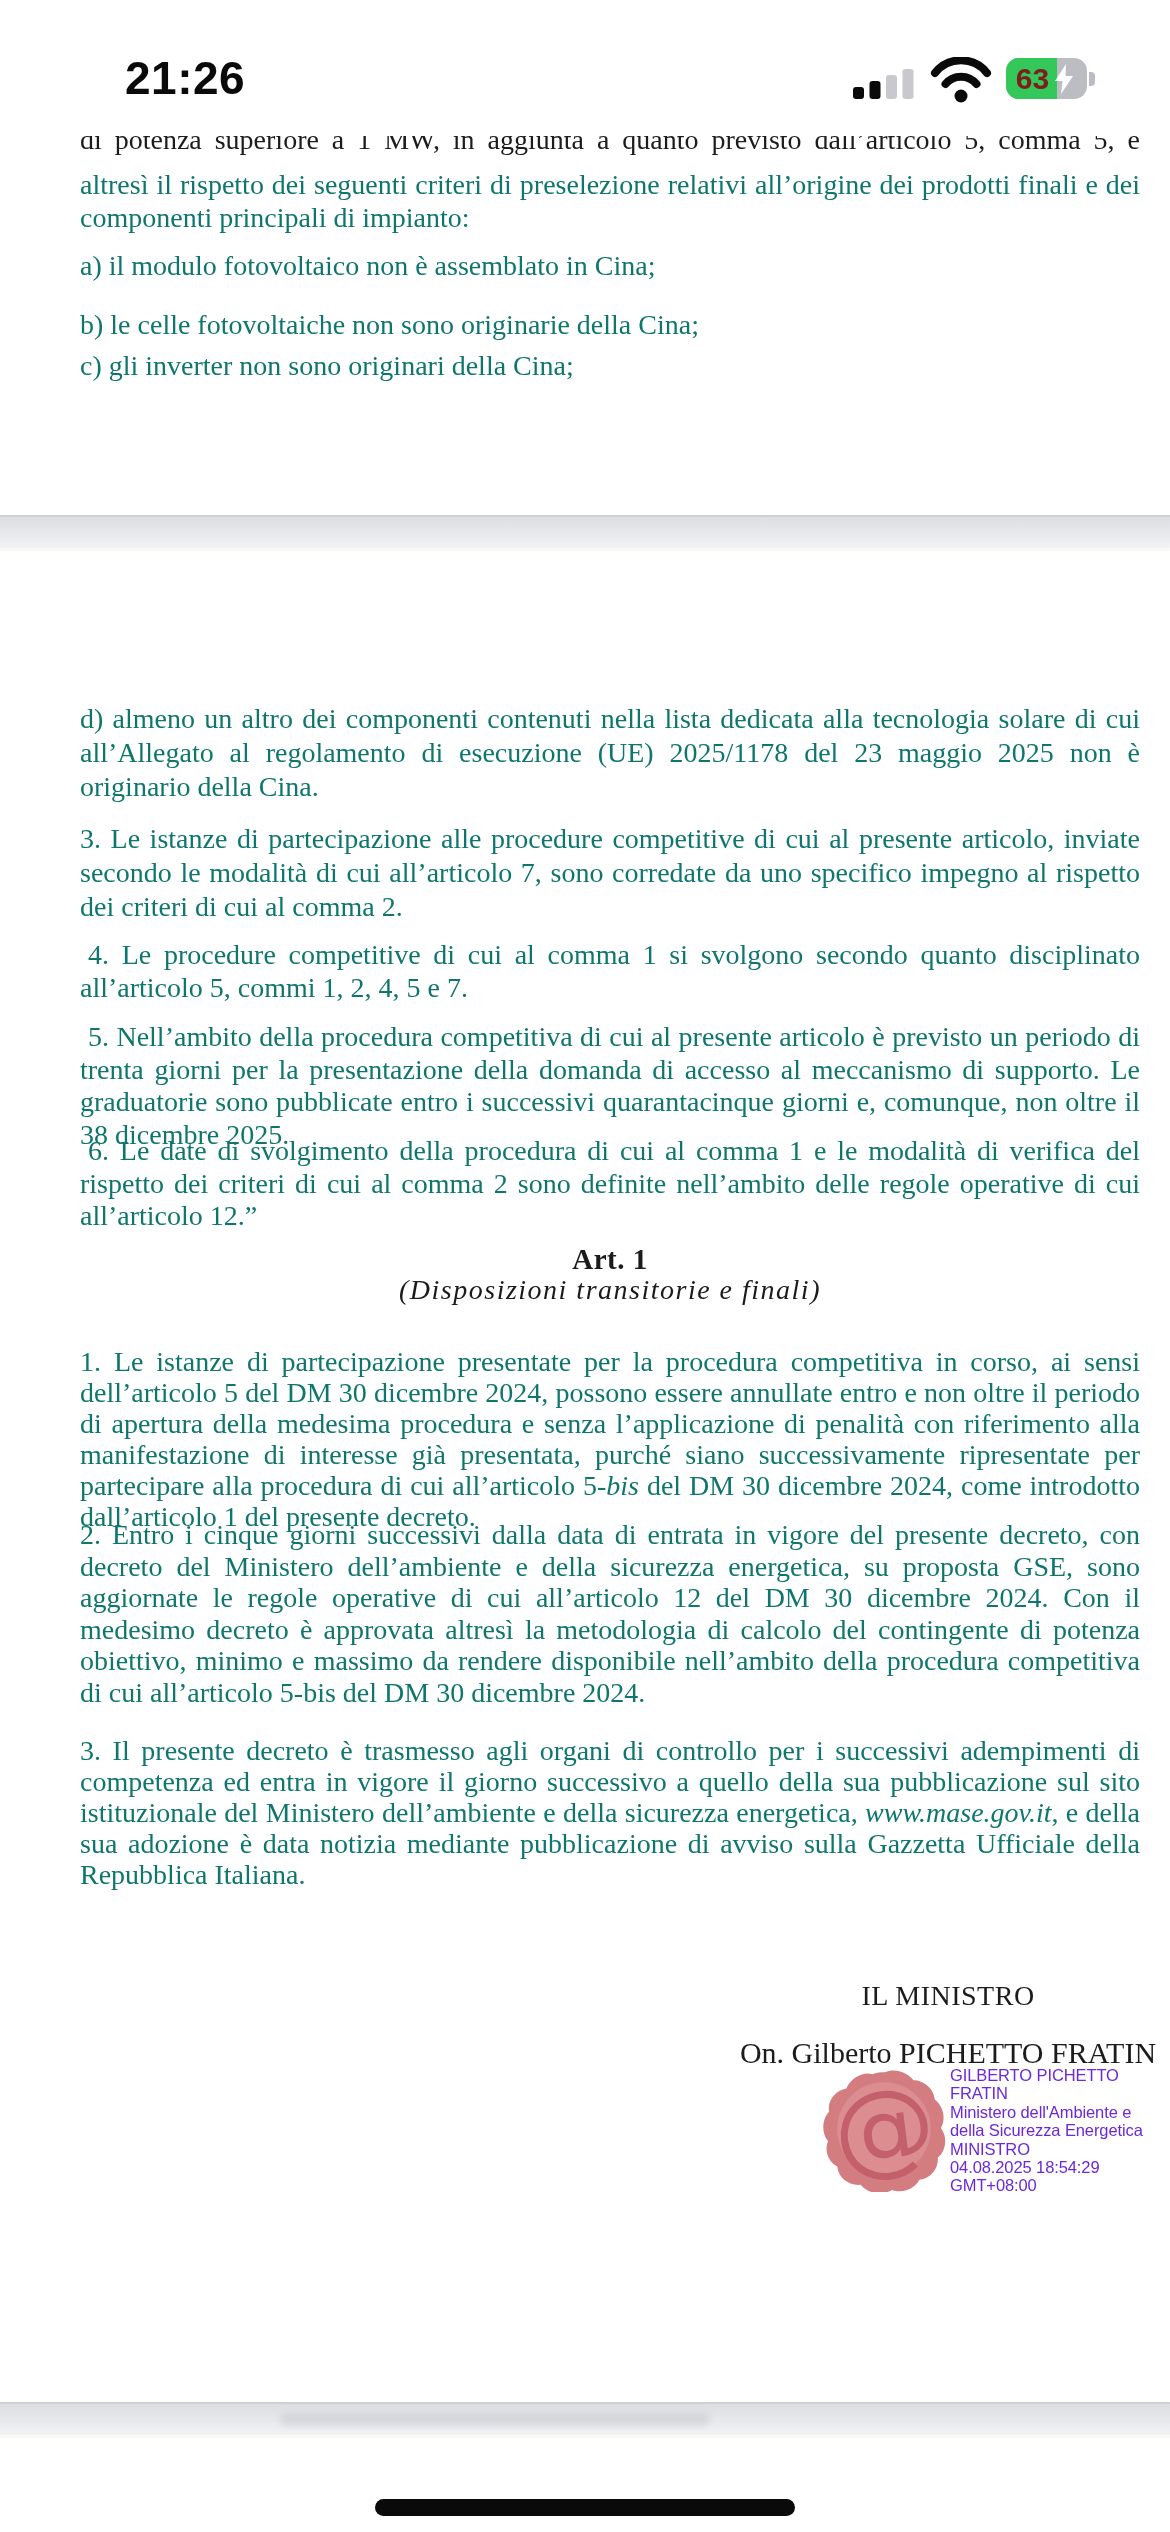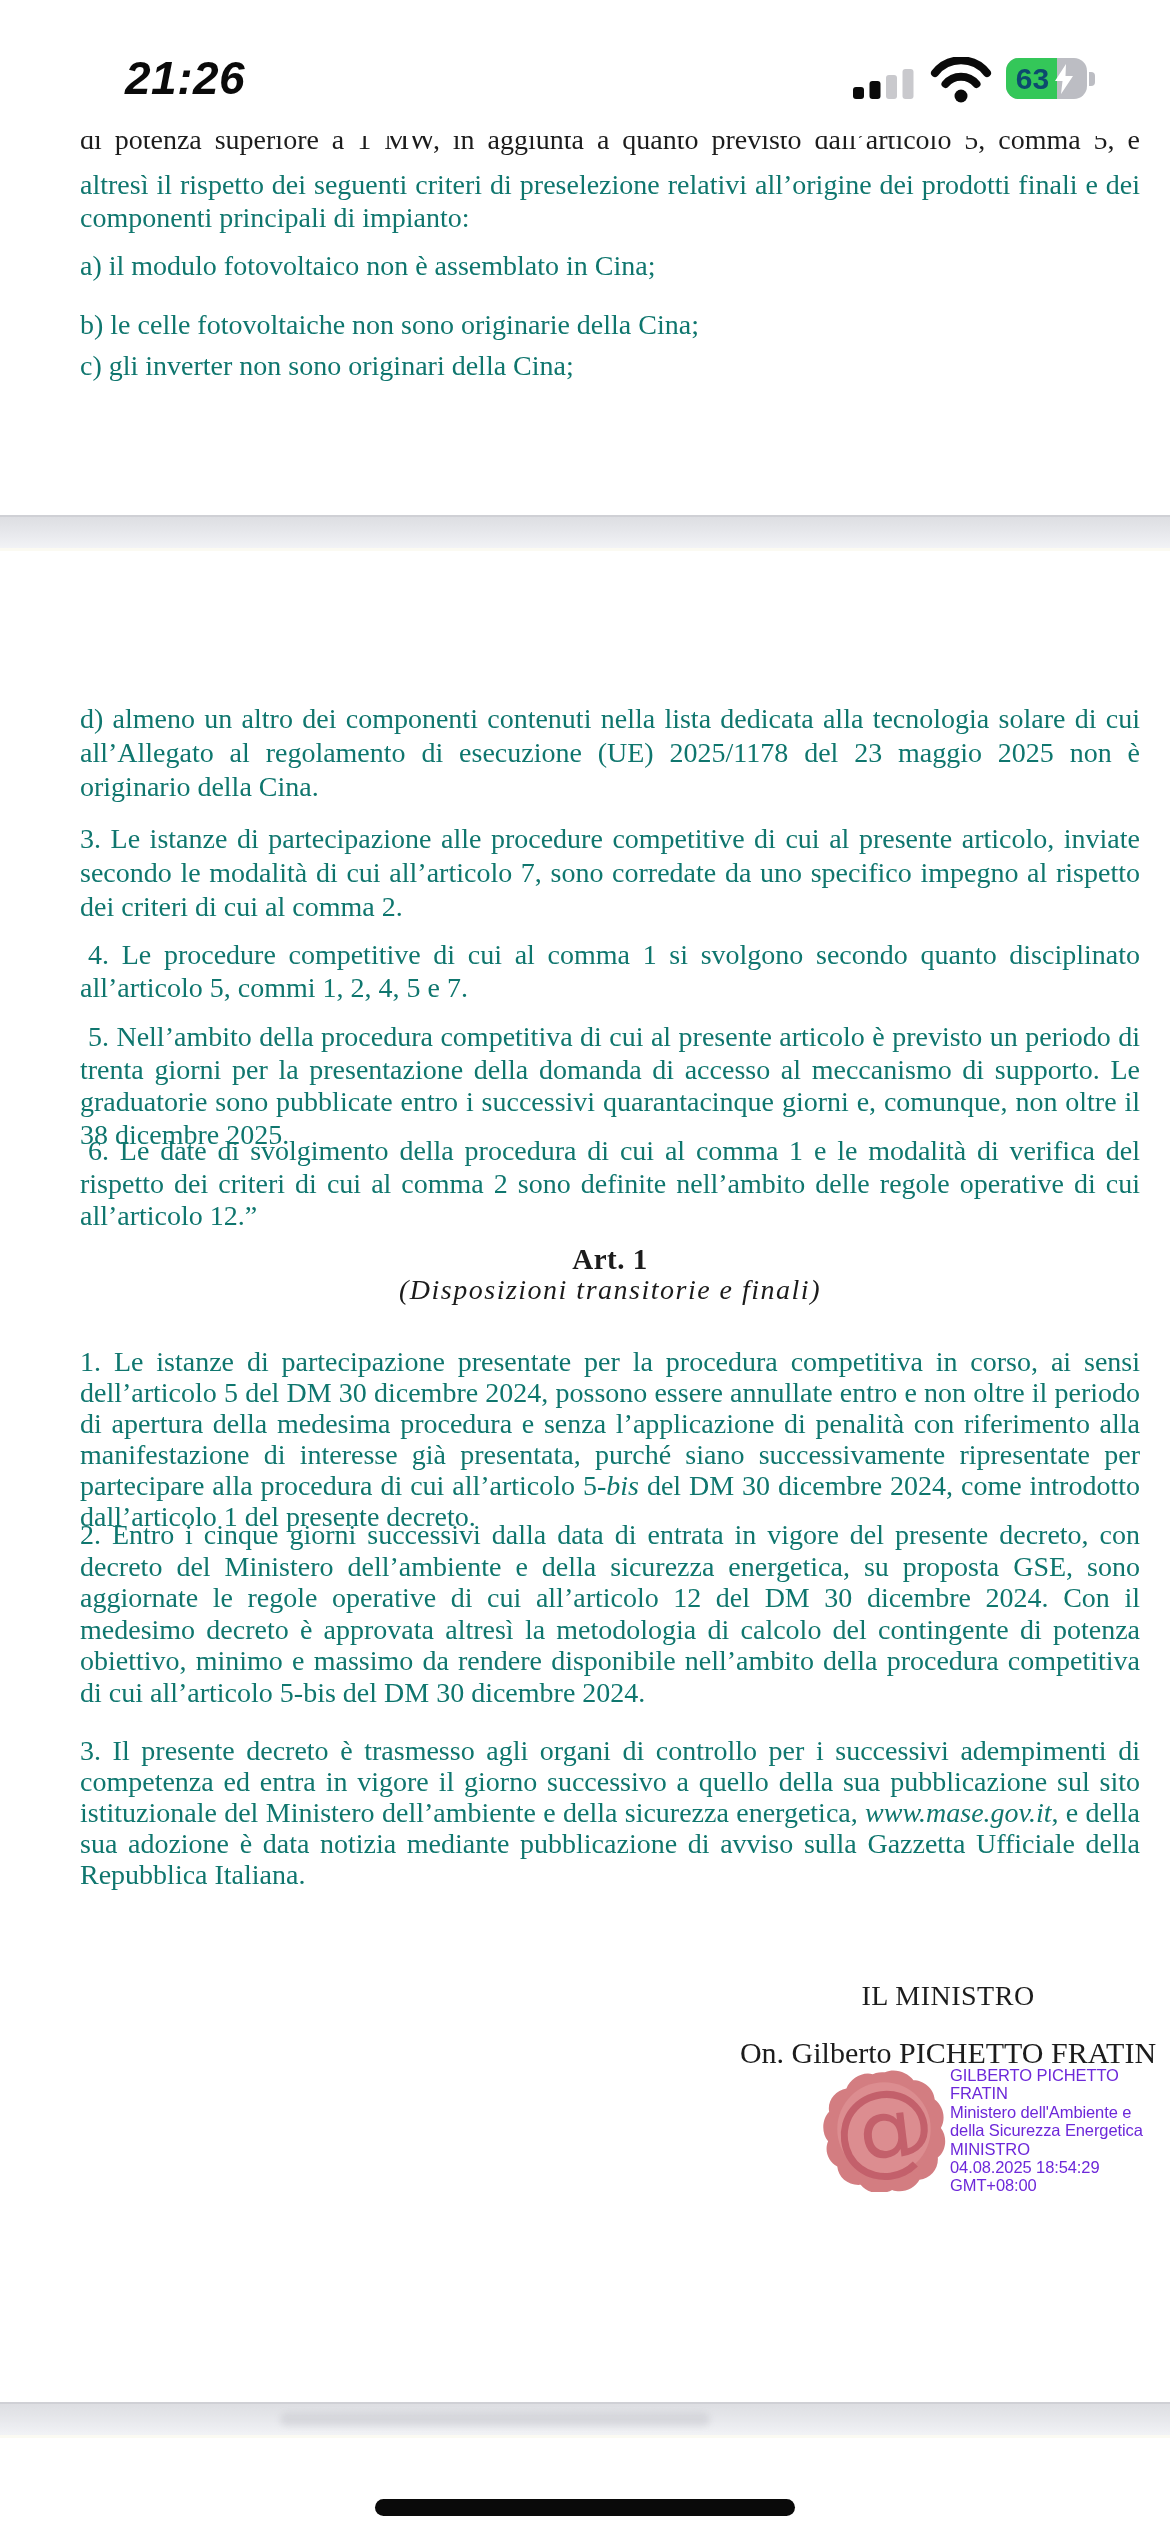--- a/index.html
+++ b/index.html
@@ -1,29 +1,29 @@
 <!DOCTYPE html>
 <html><head>
 <meta charset="utf-8">
 <style>
   html,body{margin:0;padding:0;background:#ffffff;}
   .screen{position:relative;width:1170px;height:2532px;background:#ffffff;overflow:hidden;
           font-family:"Liberation Serif",serif;color:#1b1b1b;}
 
   
   .sb-time{position:absolute;left:125px;top:51px;font-family:"Liberation Sans",sans-serif;
-           font-weight:700;font-size:46px;color:#0a0a0a;letter-spacing:0.5px;font-style:italic;}
+           font-weight:700;font-size:46px;color:#0a0a0a;letter-spacing:0.5px;}
   .sb-icons{position:absolute;left:850px;top:55px;width:250px;height:50px;}
   .sig-svg{position:absolute;left:3px;top:12px;}
   .wifi-svg{position:absolute;left:80px;top:2px;}
   .battery{position:absolute;left:156px;top:3px;width:81px;height:41px;border-radius:13px;
            background:#bcbdc3;overflow:hidden;}
   .battery-fill{position:absolute;left:0;top:0;height:41px;width:51px;}
   .battery-pct{position:absolute;left:0;top:0;width:53px;height:41px;line-height:41px;text-align:center;
-           font-family:"Liberation Sans",sans-serif;font-weight:700;font-size:30px;color:#0c4a6e;}
+           font-family:"Liberation Sans",sans-serif;font-weight:700;font-size:30px;color:#7f1d1d;}
   .battery-bolt{position:absolute;left:48px;top:6px;}
   .battery-cap{position:absolute;left:239px;top:17px;width:6px;height:14px;background:#bcbdc3;
            border-radius:0 4px 4px 0;}
 
   
   .par{position:absolute;left:80px;width:1060px;font-size:28px;line-height:33px;
        text-align:justify;color:#0f766e;}
   .par.left{text-align:left;}
   .clip-line{position:absolute;left:80px;top:136px;width:1060px;height:22px;overflow:hidden;}
   .clip-line .inner{margin-top:-13px;font-size:28px;line-height:33px;text-align:justify;

